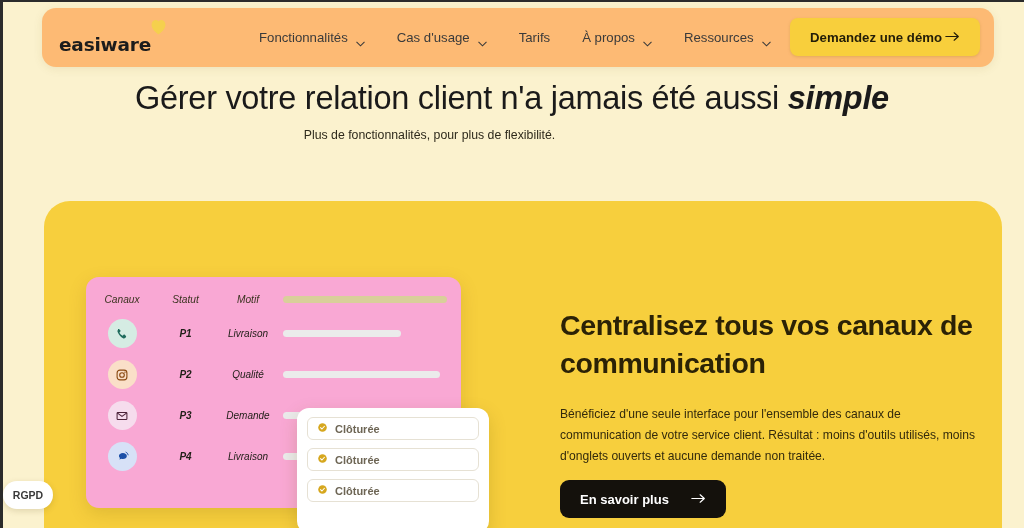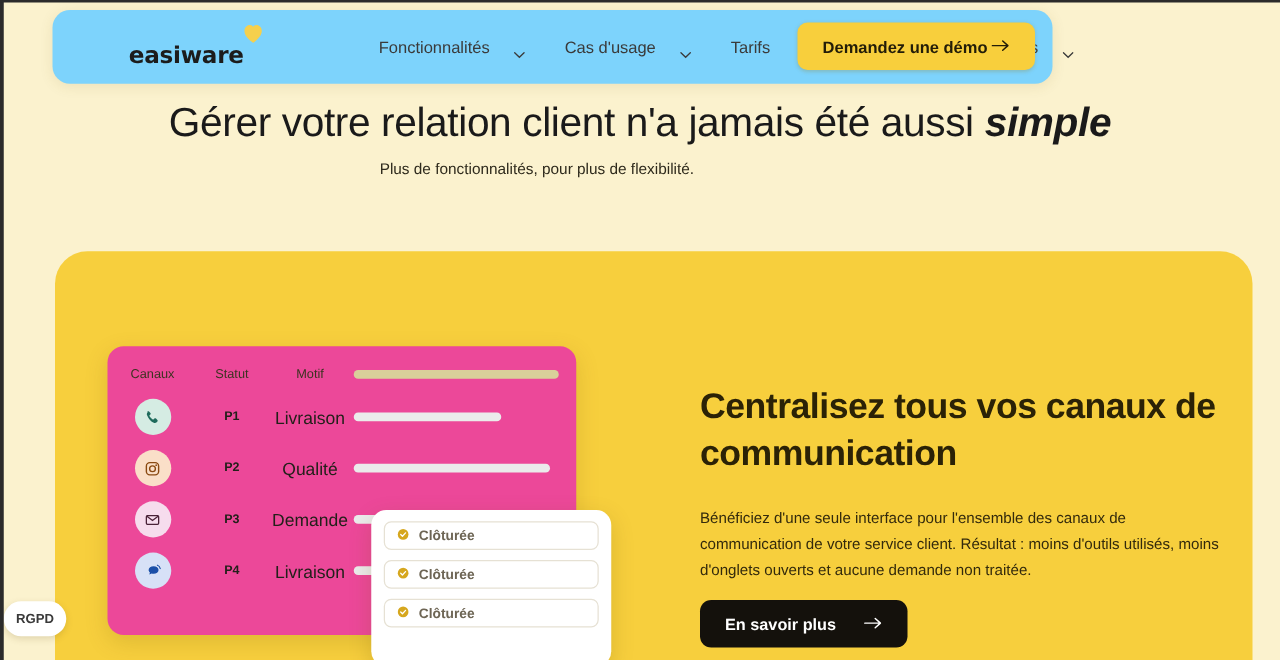--- a/index.html
+++ b/index.html
@@ -32,29 +32,28 @@
   .edge-strip-top {
     position: absolute; left: 0; top: 0; width: 1024px; height: 2px;
     background: #2b2b2b; z-index: 60;
   }
 
   
   .header {
     position: absolute;
     left: 42px;
     top: 8px;
-    width: 800px;
+    width: 952px;
     height: 59px;
-    background: #7dd3fc;
+    background: #fdba74;
     border-radius: 14px;
     box-shadow: 0 2px 10px rgba(120,100,30,0.10);
     display: flex;
     align-items: center;
     z-index: 20;
-    padding-left: 44px;
   }
 
   .logo-wrap {
     position: relative;
     margin-left: 17px;
     display: flex;
     align-items: flex-end;
     height: 34px;
   }
   .logo-text {
@@ -74,21 +73,21 @@
 
   .nav {
     display: flex;
     align-items: center;
     margin-left: 92px;
     gap: 0px;
   }
   .nav-item {
     display: flex;
     align-items: center;
-    gap: 19px;
+    gap: 8px;
     font-size: 13.2px;
     color: #3a3a3a;
     padding: 6px 16px;
     cursor: pointer;
     white-space: nowrap;
   }
   .chev {
     width: 9px; height: 6px;
     display: inline-block;
   }
@@ -151,25 +150,26 @@
     z-index: 5;
   }
 
   
   .mock-card {
     position: absolute;
     left: 86px;
     top: 277px;
     width: 375px;
     height: 231px;
-    background: #ec4899;
+    background: #f9a8d4;
     border-radius: 13px;
     box-shadow: 0 6px 18px rgba(110,85,10,0.17);
     z-index: 8;
     overflow: hidden;
+    font-style: italic;
   }
 
   .tbl-head {
     display: flex;
     align-items: center;
     padding: 17px 0 0 0;
     font-size: 10.2px;
     color: #3b3320;
   }
   .col-canaux { width: 72px; text-align: center; }
@@ -202,21 +202,21 @@
     display: flex;
     align-items: center;
     justify-content: center;
   }
   .ic-phone { background: #d5ece3; }
   .ic-insta { background: #fadfc8; }
   .ic-mail  { background: #f6dced; }
   .ic-chat  { background: #d7e1f7; }
 
   .stat-cell { width: 55px; text-align: center; font-weight: 600; font-size: 10px; }
-  .motif-cell { width: 70px; text-align: center; font-size: 14px; }
+  .motif-cell { width: 70px; text-align: center; font-size: 10px; }
   .rowbar-cell { flex: 1; padding-right: 14px; }
 
   
   .status-card {
     position: absolute;
     left: 297px;
     top: 408px;
     width: 192px;
     height: 125px;
     background: #ffffff;

